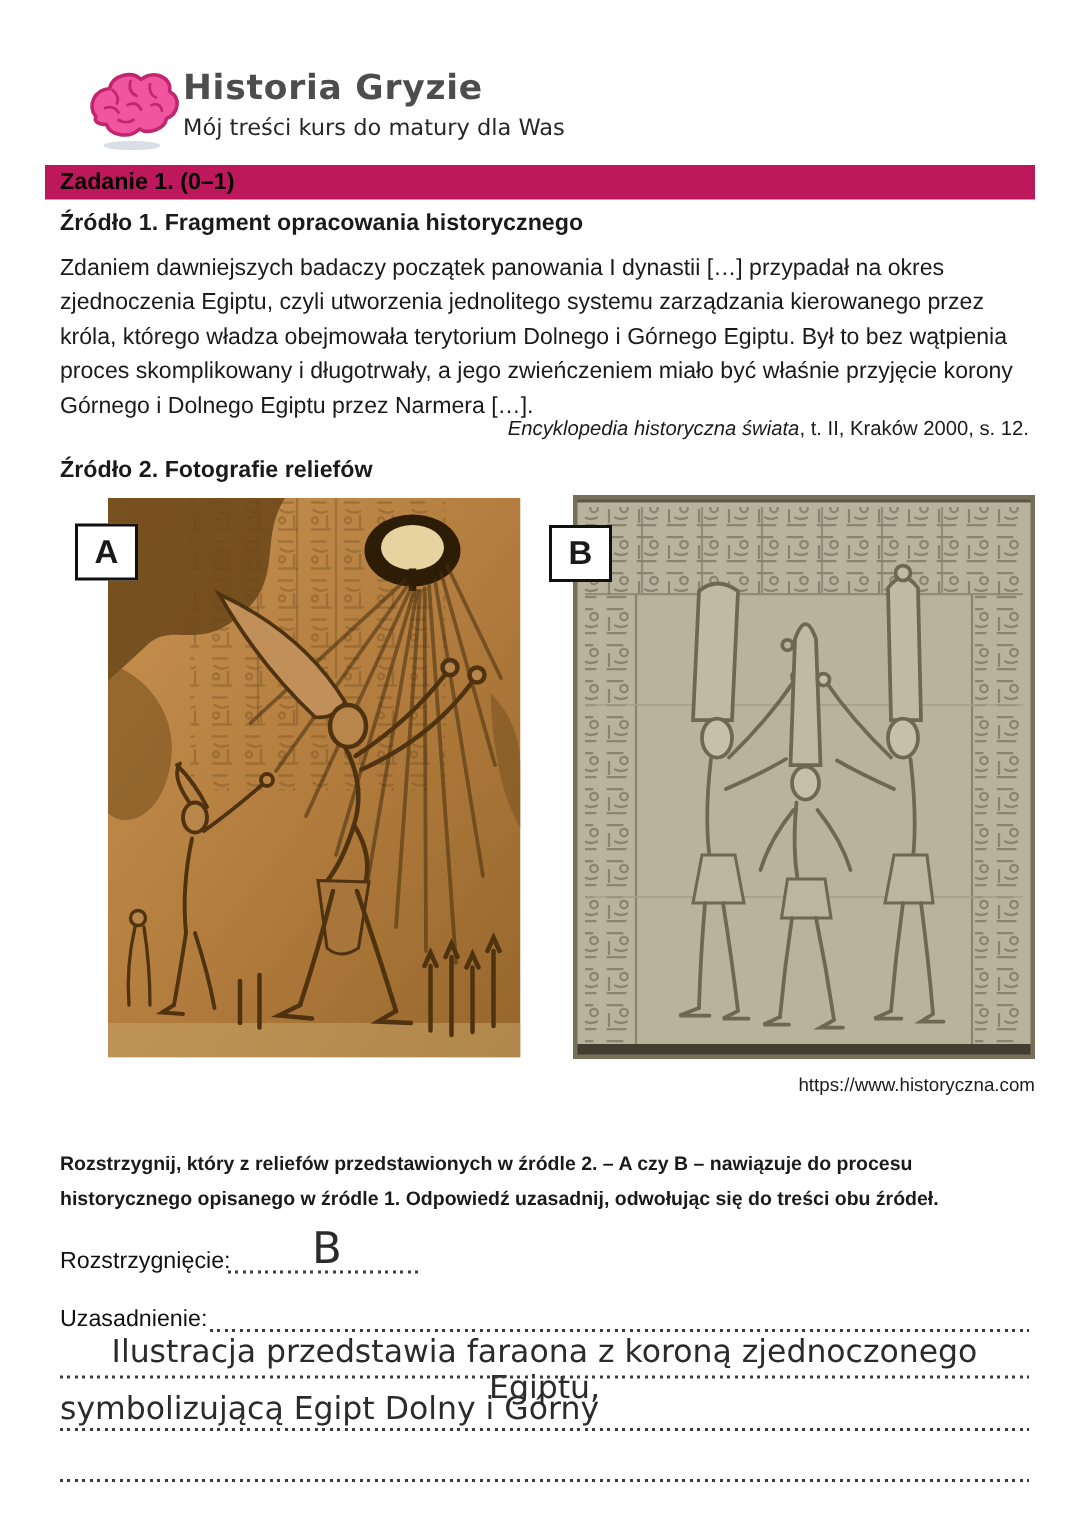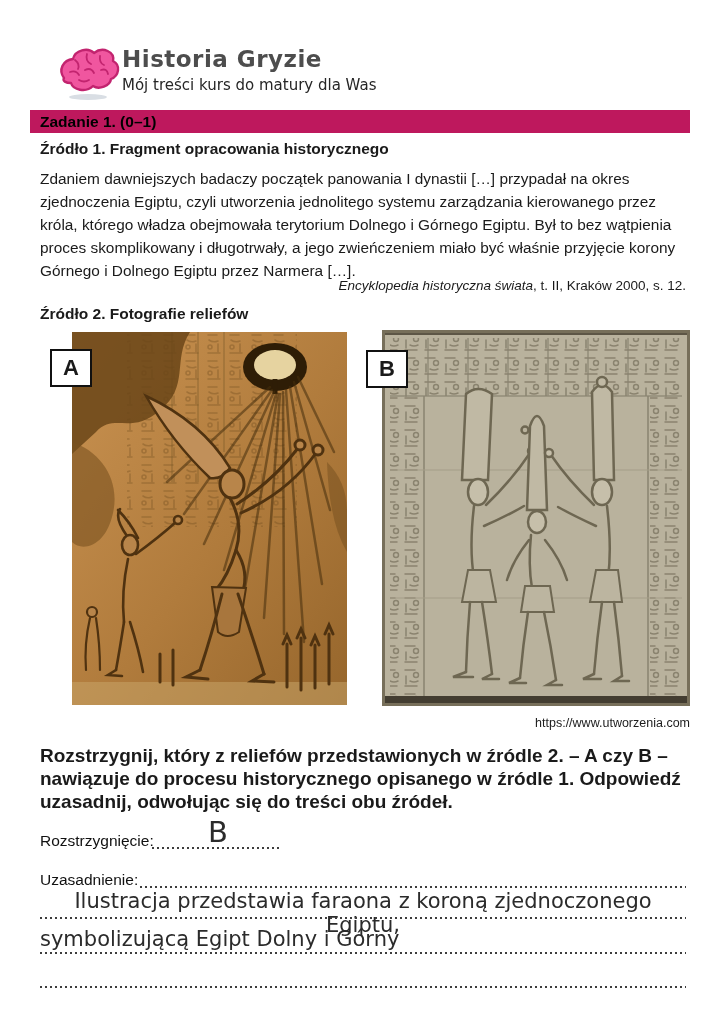--- a/index.html
+++ b/index.html
@@ -27,21 +27,21 @@
   .src2-heading{position:absolute;left:40px;top:305px;width:650px;font-size:15.5px;font-weight:bold;}
   .photo-a{position:absolute;left:72px;top:332px;width:275px;height:373px;}
   .photo-b{position:absolute;left:382px;top:330px;width:308px;height:376px;}
   .photo-label{position:absolute;width:38px;height:34px;background:#fff;border:2px solid #111;
                display:flex;align-items:center;justify-content:center;font-size:22px;font-weight:bold;z-index:5;}
   .label-a{left:50px;top:349px;}
   .label-b{left:366px;top:350px;}
   .attribution{position:absolute;left:390px;top:716px;width:300px;text-align:right;font-size:12.5px;color:#1c1c1c;}
 
   
-  .question{position:absolute;left:40px;top:744px;width:652px;font-size:19px;font-weight:bold;line-height:23px;}
+  .question{position:absolute;left:40px;top:764px;width:652px;font-size:13px;font-weight:bold;line-height:23px;}
 
   
   .ans-label{position:absolute;font-size:15.5px;color:#111;}
   .decision-label{left:40px;top:832px;}
   .just-label{left:40px;top:871px;}
   .dotline{position:absolute;height:2px;
            background-image:repeating-linear-gradient(90deg,#3c3c3c 0 2px,transparent 2px 5px);}
   .dl-decision{left:152px;top:847px;width:130px;}
   .dl-just{left:140px;top:886px;width:546px;}
   .dl-1{left:40px;top:917px;width:646px;}
@@ -247,21 +247,21 @@
       <path d="M220,272 Q215,308 212,344"></path>
       <path d="M232,272 Q237,310 240,346"></path>
       <path d="M212,344 l-11,5 h18"></path>
       <path d="M240,346 l-8,5 h15"></path>
     </g>
   </svg>
 
   <div class="photo-label label-a">A</div>
   <div class="photo-label label-b">B</div>
 
-  <div class="attribution">https://www.utworzenia.com</div>
+  <div class="attribution">https://www.historyczna.com</div>
 
   <div class="question">Rozstrzygnij, który z reliefów przedstawionych w źródle 2. – A czy B – nawiązuje do procesu historycznego opisanego w źródle 1. Odpowiedź uzasadnij, odwołując się do treści obu źródeł.</div>
 
   <div class="ans-label decision-label">Rozstrzygnięcie:</div>
   <div class="dotline dl-decision"></div>
   <div class="hand decision-value">B</div>
 
   <div class="ans-label just-label">Uzasadnienie:</div>
   <div class="dotline dl-just"></div>
 

